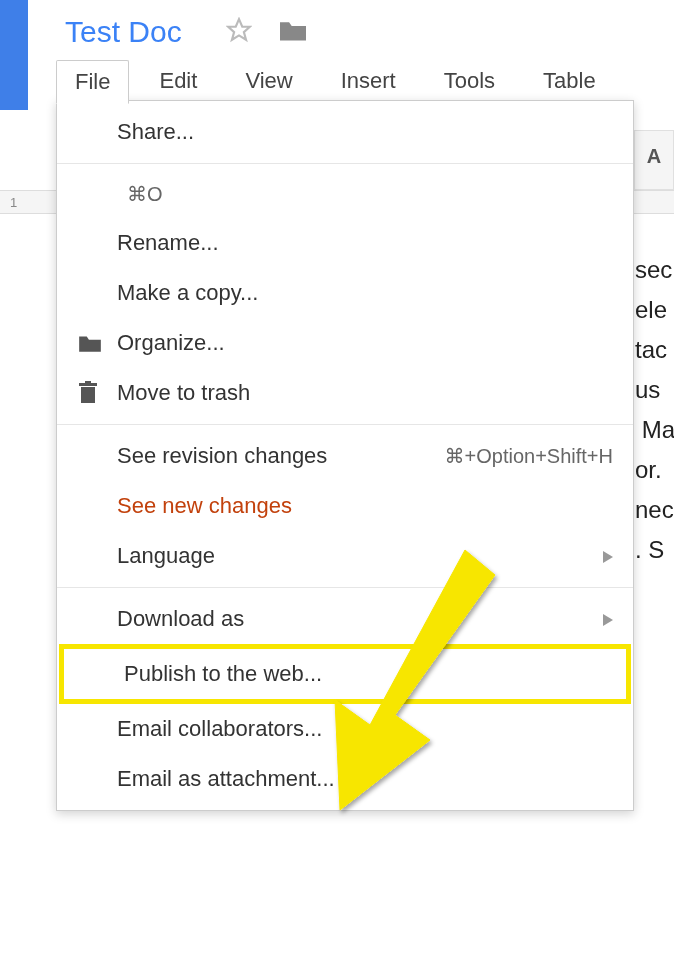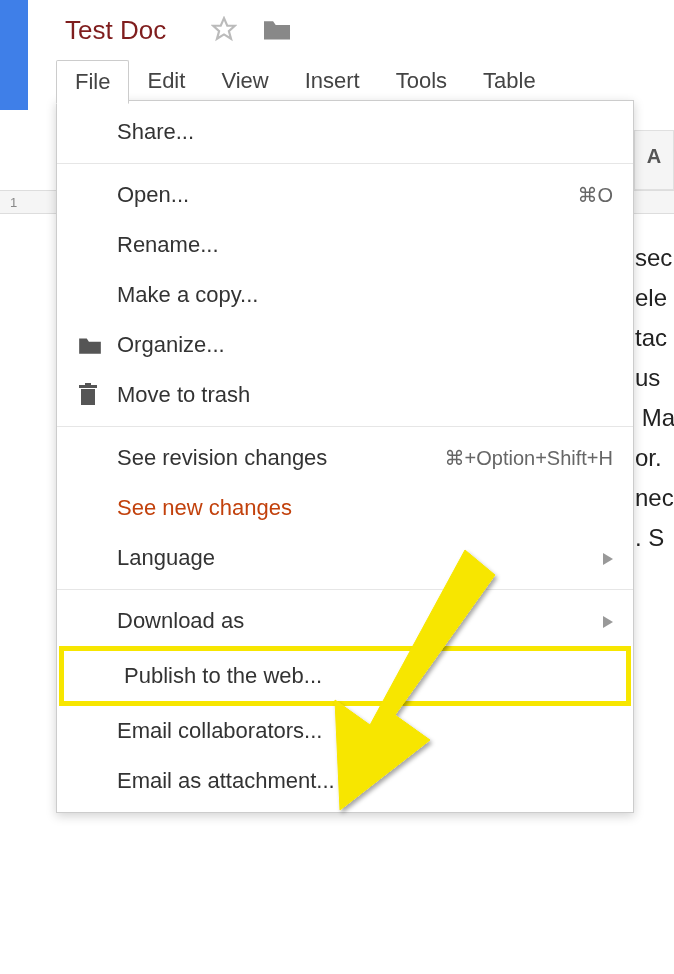--- a/index.html
+++ b/index.html
@@ -15,40 +15,40 @@
     position: absolute;
     left: 0; top: 0;
     width: 28px; height: 110px;
     background: #3f7fe8;
   }
   .header {
     position: absolute;
     left: 65px; top: 15px;
   }
   .doc-title {
-    font-size: 26px;
-    color: #7f1d1d;
+    font-size: 30px;
+    color: #3b82f6;
     display: inline-block;
     vertical-align: middle;
   }
   .star-icon {
     display: inline-block;
     vertical-align: middle;
     margin-left: 40px;
   }
   .folder-icon {
     display: inline-block;
     vertical-align: middle;
     margin-left: 20px;
   }
   .menubar {
     position: absolute;
     left: 56px; top: 60px;
     display: flex;
-    gap: 0;
+    gap: 12px;
     font-size: 22px;
     color: #444;
   }
   .menu-item {
     padding: 8px 18px;
     cursor: pointer;
   }
   .menu-item.active {
     background: #fff;
     border: 1px solid #ccc;
@@ -125,21 +125,21 @@
     height: 1px;
     background: #e6e6e6;
     margin: 6px 0;
   }
   .highlight {
     border: 5px solid #f7e600;
     margin: 0 2px;
   }
   .doc-text {
     position: absolute;
-    left: 635px; top: 238px;
+    left: 635px; top: 250px;
     font-size: 24px;
     color: #222;
     line-height: 40px;
     white-space: pre;
   }
   .arrow-annotation {
     position: absolute;
     left: 290px; top: 540px;
     z-index: 30;
     pointer-events: none;
@@ -193,21 +193,20 @@
   <div class="dd-item">
     <span class="icon-slot"></span>
     <span class="label">Share...</span>
   </div>
 
   <div class="dd-sep"></div>
 
 
   <div class="dd-item">
     <span class="icon-slot"></span>
-    <span class="label">Open...</span>
     <span class="shortcut">⌘O</span>
   </div>
 
   <div class="dd-item">
     <span class="icon-slot"></span>
     <span class="label">Rename...</span>
   </div>
 
   <div class="dd-item">
     <span class="icon-slot"></span>

